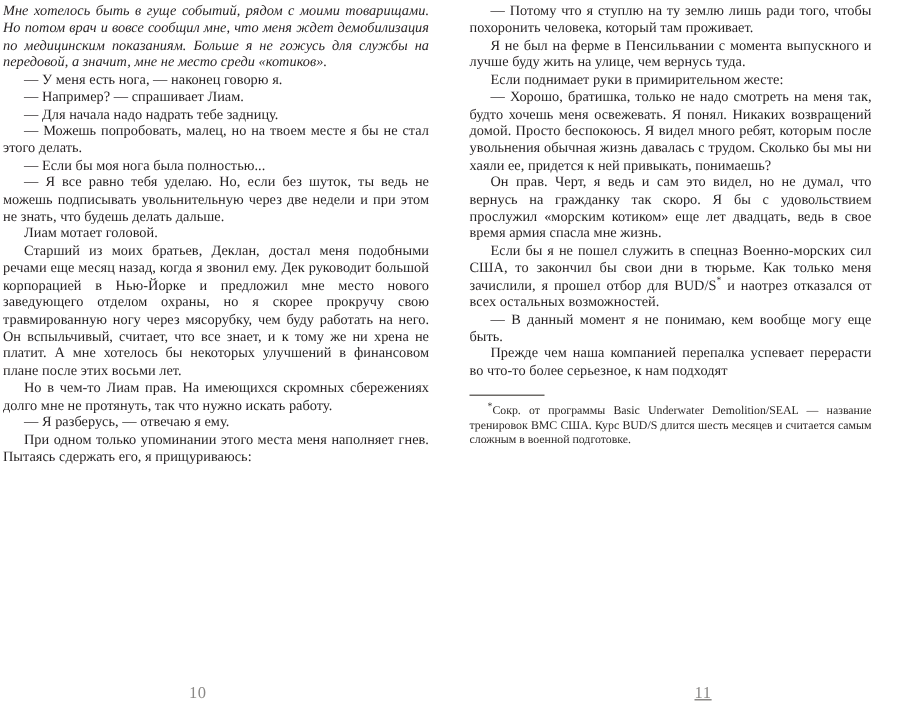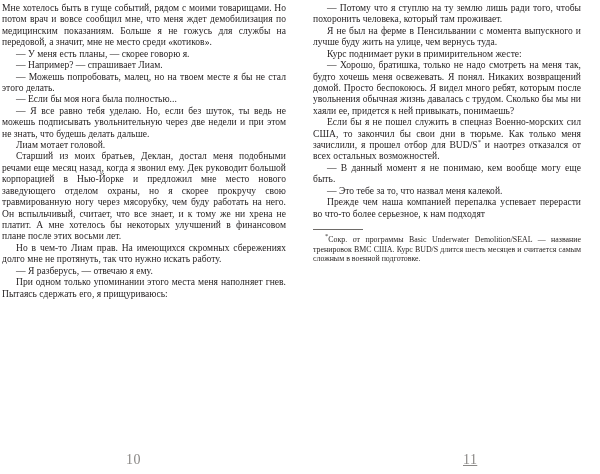--- a/index.html
+++ b/index.html
@@ -47,20 +47,21 @@
     letter-spacing: 0.02px;
     -webkit-font-smoothing: antialiased;
   }
 
   .textblock p.indent {
     text-indent: 14px;
   }
 
   .textblock p.noindent {
     text-indent: 0;
+    font-style: italic;
   }
 
   
   .textblock p { hyphens: none; }
 
   .footnote-sep {
     width: 50px;
     height: 0;
     border-top: 0.8px solid #6d6a67;
     margin: 10px 0 5px 0;
@@ -72,21 +73,21 @@
     line-height: 9.6px;
     text-align: justify;
     color: #2b2725;
   }
 
   .footnote p.indent { text-indent: 12px; }
 
   .folio {
     position: absolute;
     bottom: 6px;
-    font-size: 14px;
+    font-size: 11px;
     color: #8a8886;
     letter-spacing: 0.4px;
   }
 
   .folio-left { left: 126px; }
   .folio-right { left: 163px; text-decoration: underline; }
 
   sup.fn-marker {
     font-size: 6.5px;
     vertical-align: super;
@@ -94,43 +95,44 @@
   }
 </style>
 </head>
 <body>
 
 <div class="spread">
 
   <div class="page page-left">
     <div class="textblock">
       <p class="noindent">Мне хотелось быть в гуще событий, рядом с моими товарищами. Но потом врач и вовсе сообщил мне, что меня ждет демобилизация по медицинским показаниям. Больше я не гожусь для службы на передовой, а значит, мне не место среди «котиков».</p>
-      <p class="indent">— У меня есть планы, — скорее говорю я.</p>
+      <p class="indent">— У меня есть нога, — наконец говорю я.</p>
       <p class="indent">— Например? — спрашивает Лиам.</p>
+      <p class="indent">— Для начала надо надрать тебе задницу.</p>
       <p class="indent">— Можешь попробовать, малец, но на твоем месте я бы не стал этого делать.</p>
       <p class="indent">— Если бы моя нога была полностью...</p>
       <p class="indent">— Я все равно тебя уделаю. Но, если без шуток, ты ведь не можешь подписывать увольнительную через две недели и при этом не знать, что будешь делать дальше.</p>
       <p class="indent">Лиам мотает головой.</p>
       <p class="indent">Старший из моих братьев, Деклан, достал меня подобными речами еще месяц назад, когда я звонил ему. Дек руководит большой корпорацией в Нью-Йорке и предложил мне место нового заведующего отделом охраны, но я скорее прокручу свою травмированную ногу через мясорубку, чем буду работать на него. Он вспыльчивый, считает, что все знает, и к тому же ни хрена не платит. А мне хотелось бы некоторых улучшений в финансовом плане после этих восьми лет.</p>
       <p class="indent">Но в чем-то Лиам прав. На имеющихся скромных сбережениях долго мне не протянуть, так что нужно искать работу.</p>
       <p class="indent">— Я разберусь, — отвечаю я ему.</p>
       <p class="indent">При одном только упоминании этого места меня наполняет гнев. Пытаясь сдержать его, я прищуриваюсь:</p>
     </div>
     <div class="folio folio-left">10</div>
   </div>
 
   <div class="page page-right">
     <div class="textblock">
       <p class="indent">— Потому что я ступлю на ту землю лишь ради того, чтобы похоронить человека, который там проживает.</p>
       <p class="indent">Я не был на ферме в Пенсильвании с момента выпускного и лучше буду жить на улице, чем вернусь туда.</p>
-      <p class="indent">Курс поднимает руки в примирительном жесте:</p>
+      <p class="indent">Если поднимает руки в примирительном жесте:</p>
       <p class="indent">— Хорошо, братишка, только не надо смотреть на меня так, будто хочешь меня освежевать. Я понял. Никаких возвращений домой. Просто беспокоюсь. Я видел много ребят, которым после увольнения обычная жизнь давалась с трудом. Сколько бы мы ни хаяли ее, придется к ней привыкать, понимаешь?</p>
+      <p class="indent">Он прав. Черт, я ведь и сам это видел, но не думал, что вернусь на гражданку так скоро. Я бы с удовольствием прослужил «морским котиком» еще лет двадцать, ведь в свое время армия спасла мне жизнь.</p>
       <p class="indent"><span>Если бы я не пошел служить в спецназ Военно-морских сил США, то закончил бы свои дни в тюрьме. Как только меня зачислили, я прошел отбор для BUD/S</span><sup class="fn-marker">*</sup><span> и наотрез отказался от всех остальных возможностей.</span></p>
       <p class="indent">— В данный момент я не понимаю, кем вообще могу еще быть.</p>
-      <p class="indent">— Это тебе за то, что назвал меня калекой.</p>
       <p class="indent">Прежде чем наша компанией перепалка успевает перерасти во что-то более серьезное, к нам подходят</p>
     </div>
 
     <div class="footnote-sep"></div>
 
     <div class="footnote">
       <p class="indent"><sup class="fn-marker">*</sup><span>Сокр. от программы Basic Underwater Demolition/SEAL — название тренировок ВМС США. Курс BUD/S длится шесть месяцев и считается самым сложным в военной подготовке.</span></p>
     </div>
 
     <div class="folio folio-right">11</div>

